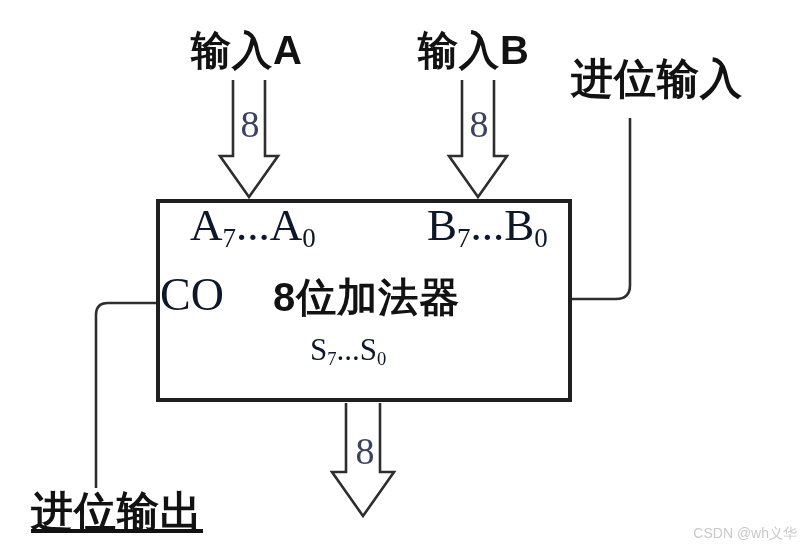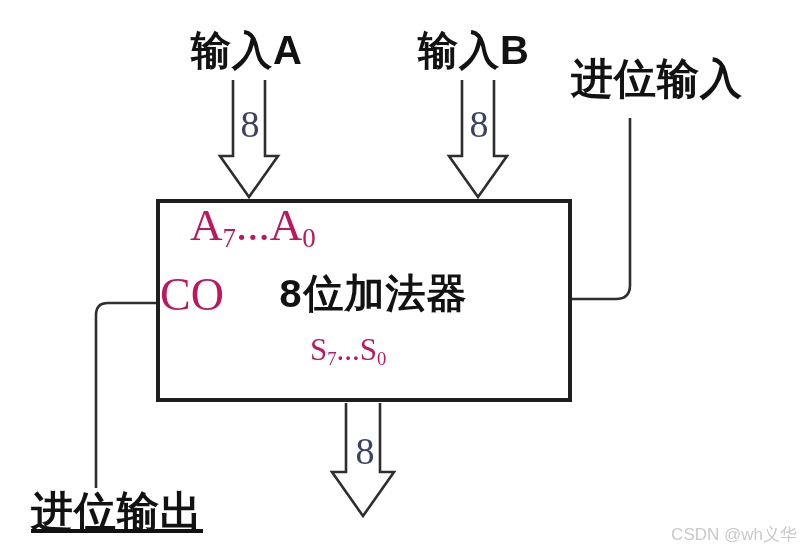--- a/index.html
+++ b/index.html
@@ -12,21 +12,21 @@
   }
   .abs{position:absolute;line-height:1;white-space:nowrap;}
   .cjk-label{
     font-family:"Liberation Sans", sans-serif;
     font-weight:700;
     color:#121212;
     letter-spacing:1px;
   }
   .serif-label{
     font-family:"Liberation Serif","DejaVu Serif",serif;
-    color:#be185d;
+    color:#0f172a;
   }
   .serif-label sub{
     font-size:0.60em;
     line-height:0;
     vertical-align:-0.25em;
   }
   .bus-num{
     font-family:"Liberation Serif","DejaVu Serif",serif;
     font-size:38px;
     color:#3d4263;
@@ -35,21 +35,21 @@
   .adder-box{
     position:absolute;
     left:156px;top:199px;
     width:416px;height:203px;
     border:4px solid #1f1f1f;
     box-sizing:border-box;
     background:transparent;
   }
   svg.wires{position:absolute;left:0;top:0;}
   .watermark{
-    font-size:17px;
+    font-size:14px;
     color:#c9c9c9;
     font-family:"Liberation Sans", sans-serif;
   }
 </style>
 </head>
 <body>
 
 <div class="canvas">
 
   <svg class="wires" width="802" height="553" viewBox="0 0 802 553">
@@ -71,23 +71,24 @@
   <div class="abs cjk-label" style="left:418px;top:30px;font-size:40px;">输入B</div>
   <div class="abs cjk-label" style="left:571px;top:58px;font-size:42px;">进位输入</div>
   <div class="abs cjk-label" style="left:31px;top:491px;font-size:42px;text-decoration:underline;">进位输出</div>
 
   <div class="abs bus-num" style="left:250px;top:105px;">8</div>
   <div class="abs bus-num" style="left:479px;top:105px;">8</div>
   <div class="abs bus-num" style="left:365px;top:432px;">8</div>
 
   <div class="abs serif-label" style="left:190px;top:203px;font-size:45px;"><span>A</span><sub>7</sub><span>...</span><span>A</span><sub>0</sub></div>
 
+  <div class="abs serif-label" style="left:427px;top:203px;font-size:45px;"><span>B</span><sub>7</sub><span>...</span><span>B</span><sub>0</sub></div>
 
   <div class="abs serif-label" style="left:160px;top:272px;font-size:46px;font-family:Liberation Serif, serif;">CO</div>
 
-  <div class="abs cjk-label" style="left:273px;top:277px;width:200px;font-size:40px;text-align:center;font-family:Liberation Mono, monospace;">8位加法器</div>
+  <div class="abs cjk-label" style="left:273px;top:277px;width:200px;font-size:40px;text-align:left;">8位加法器</div>
 
 
   <div class="abs serif-label" style="left:310px;top:334px;font-size:31px;"><span>S</span><sub>7</sub><span>...</span><span>S</span><sub>0</sub></div>
 
   <div class="abs watermark" style="right:5px;top:526px;">CSDN @wh义华</div>
 
 </div>
 
 </body></html>

